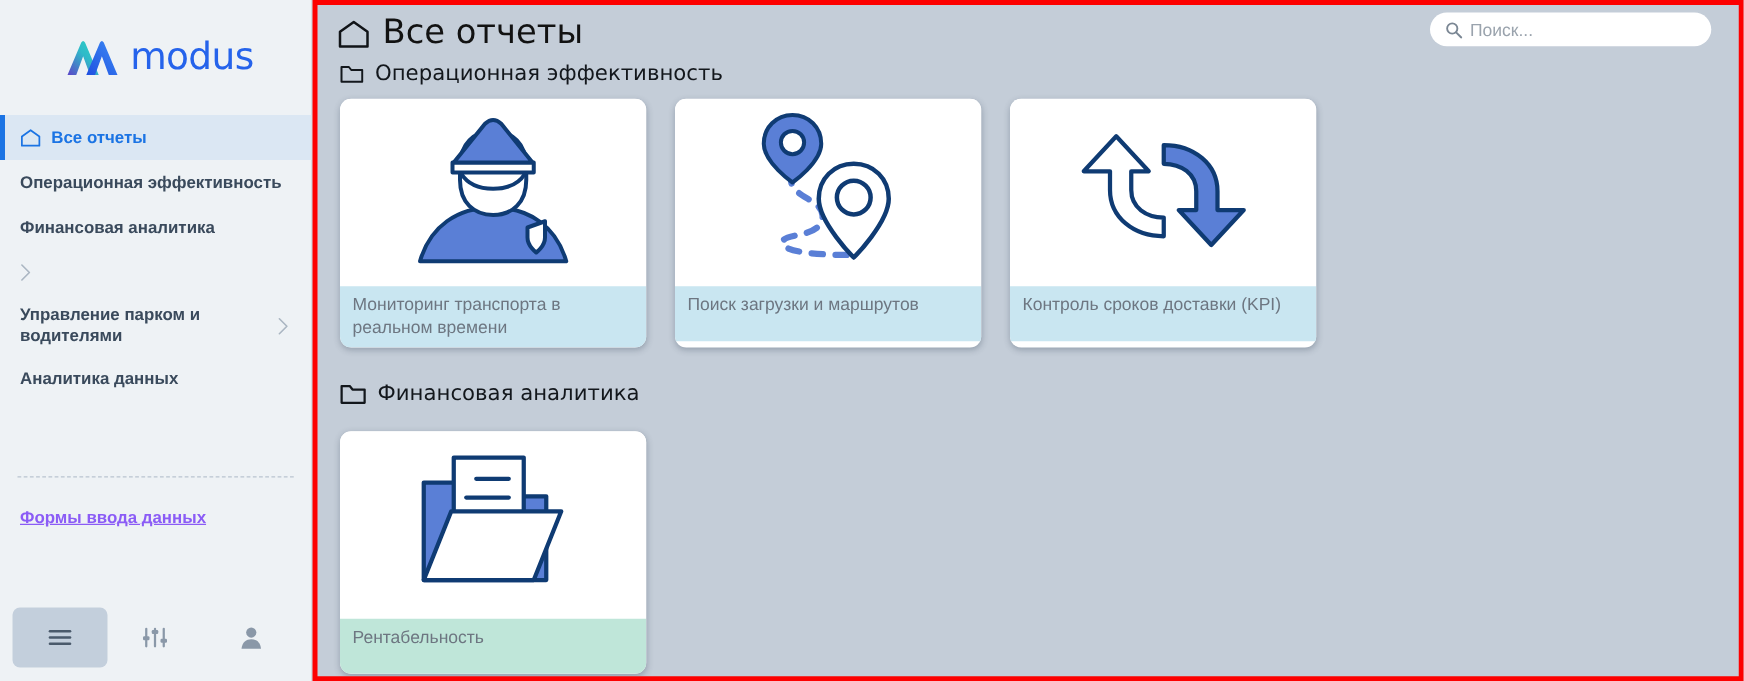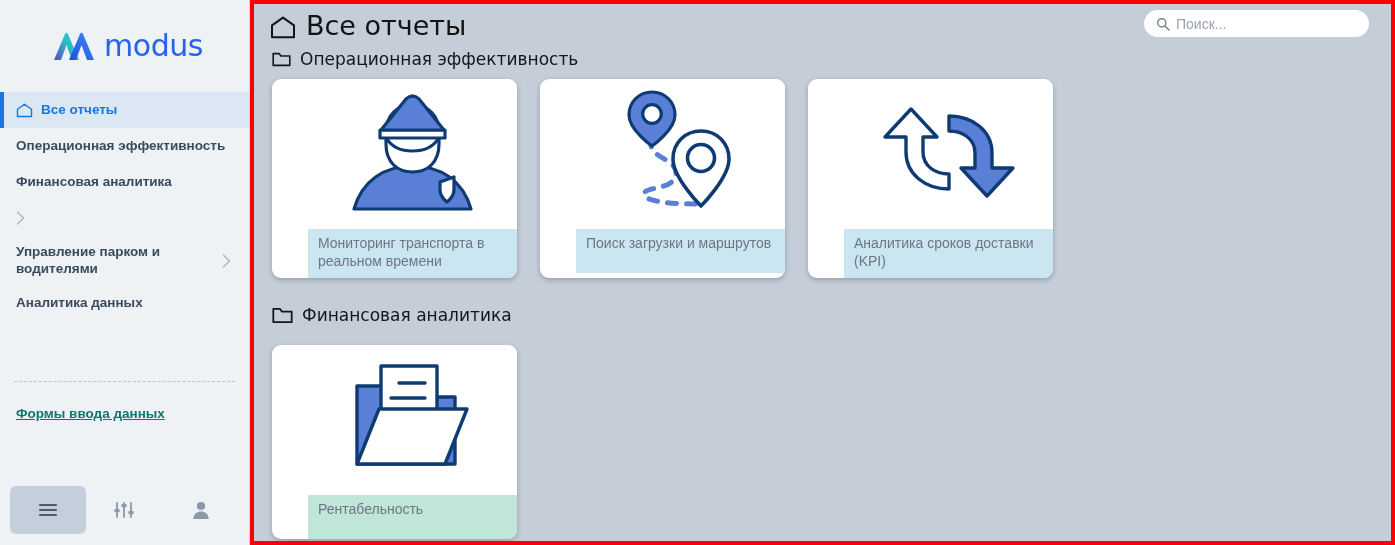--- a/index.html
+++ b/index.html
@@ -77,21 +77,21 @@
   .nav-spacer { flex: 1 1 auto; }
 
   .divider {
     margin: 0 14px;
     border-top: 1px dashed #b9c4cf;
   }
   .forms-link {
     padding: 24px 16px 0 16px;
     font-size: 13.5px;
     font-weight: bold;
-    color: #0f766e;
+    color: #8b5cf6;
     text-decoration: underline;
     cursor: pointer;
   }
 
   .bottom-bar {
     height: 64px;
     display: flex;
     align-items: center;
     padding: 0 10px 6px 10px;
   }
@@ -177,21 +177,20 @@
   }
   .card {
     width: 245px;
     background: #ffffff;
     border-radius: 9px;
     box-shadow: 0 2px 5px rgba(40,55,75,0.30);
     overflow: hidden;
     cursor: pointer;
     display: flex;
     flex-direction: column;
-    padding-left: 36px;
   }
   .card-art {
     height: 150px;
     display: flex;
     align-items: center;
     justify-content: center;
     background: #ffffff;
   }
   .card-cap {
     background: #c9e6f1;
@@ -379,21 +378,21 @@
               <g stroke="#0f3b73" stroke-width="3.4" stroke-linejoin="round">
 
                 <path d="M12 47 L38 19 L64 47 L50 47 L50 62 C50 76 62 84 76 84 L76 99
                          C52 99 33 84 33 62 L33 47 Z" fill="#ffffff"></path>
 
                 <path d="M140 78 L114 106 L88 78 L102 78 L102 63 C102 49 90 41 76 41 L76 26
                          C100 26 119 41 119 63 L119 78 Z" fill="#5a7fd6"></path>
               </g>
             </svg>
           </div>
-          <div class="card-cap">Аналитика сроков доставки (KPI)</div>
+          <div class="card-cap">Контроль сроков доставки (KPI)</div>
         </div>
 
       </div>
 
       <div class="section-head fin">
         <svg width="21" height="18" viewBox="0 0 21 18">
           <path d="M1.3 16.2 V2.8 H7.8 L10 5.6 H19.7 V16.2 Z" fill="none" stroke="#13171c" stroke-width="1.8" stroke-linejoin="round"></path>
         </svg>
         <span class="section-title">Финансовая аналитика</span>
       </div>

